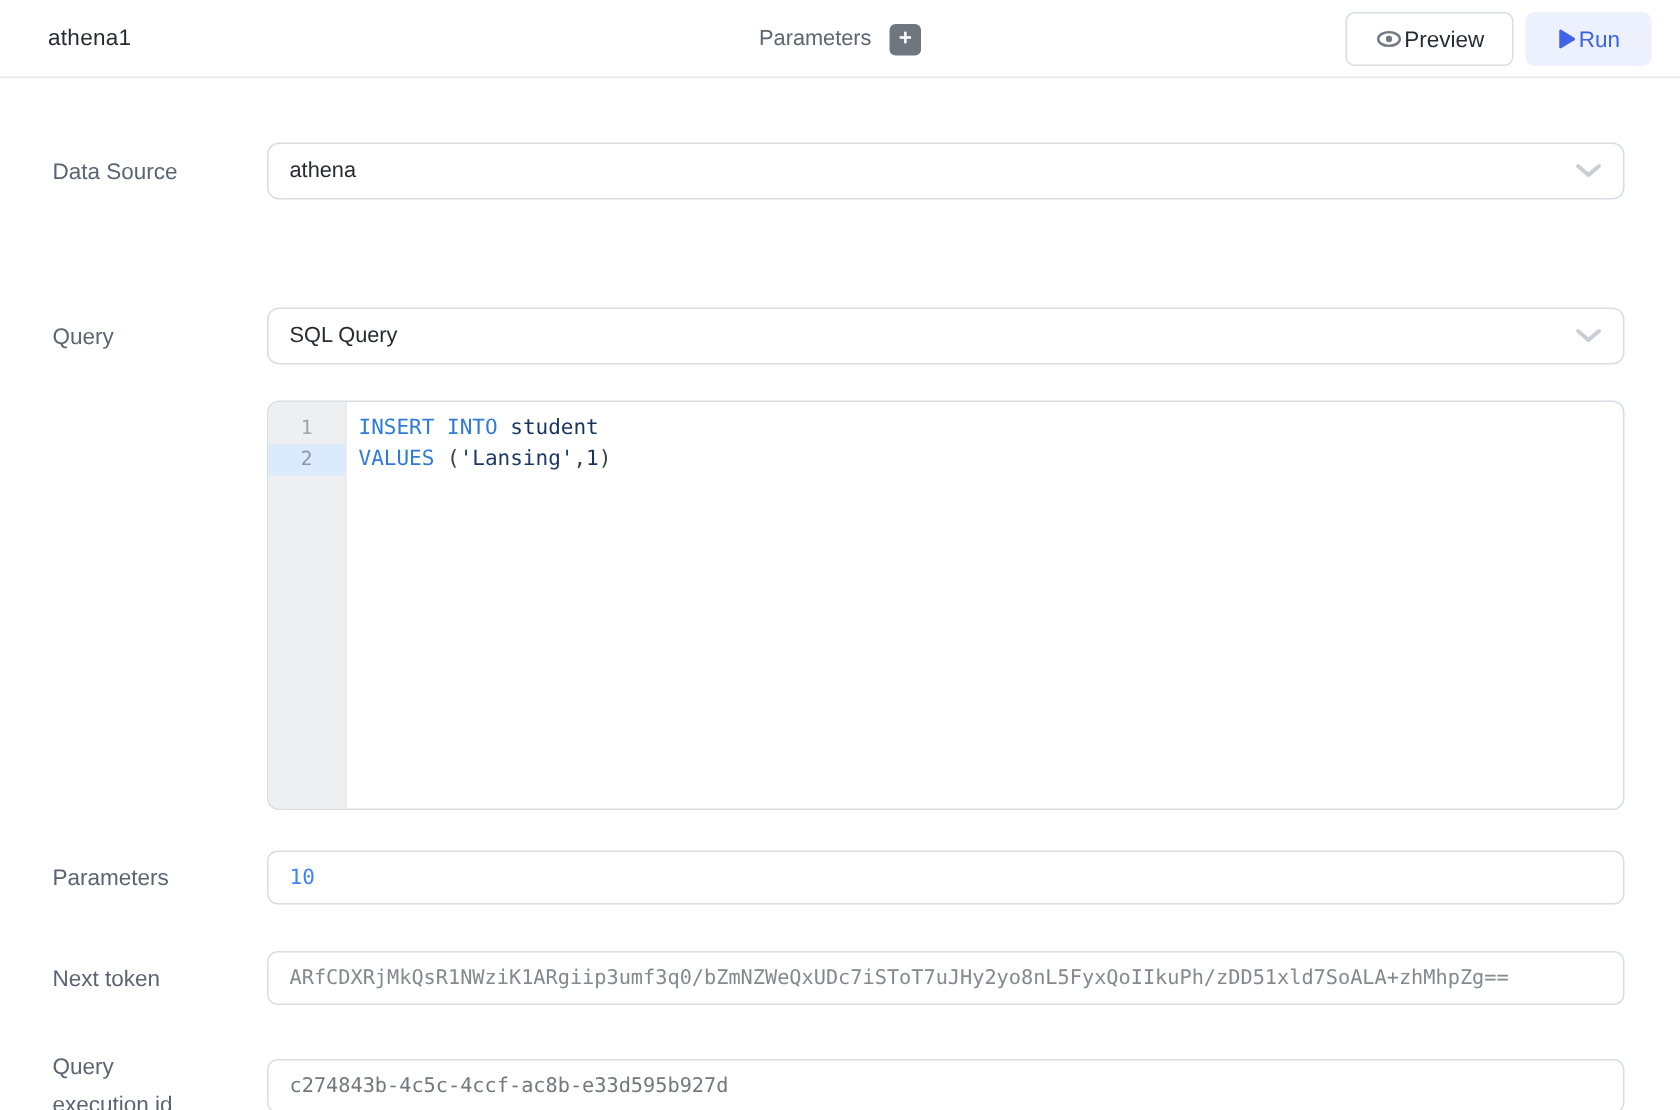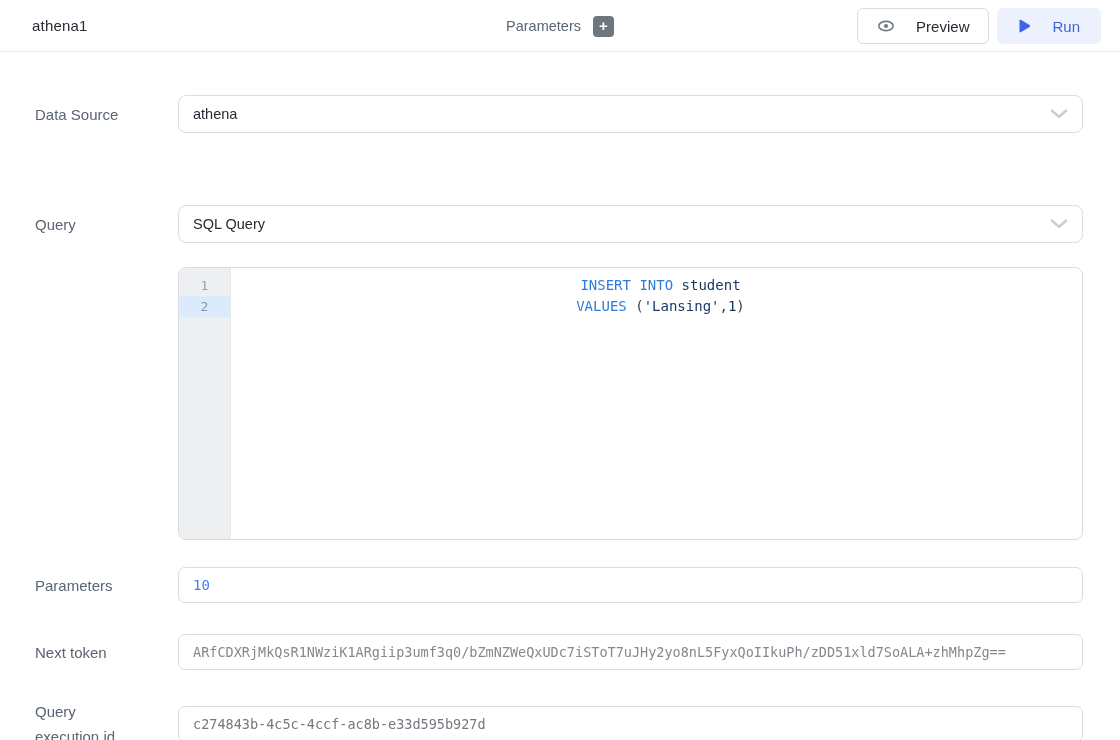--- a/index.html
+++ b/index.html
@@ -22,21 +22,21 @@
   .add-param-btn {
     width:21px; height:21px; border:none; border-radius:4px; background:#6f767e;
     color:#ffffff; font-size:15px; font-weight:700; line-height:19px; text-align:center;
     cursor:pointer; display:flex; align-items:center; justify-content:center; padding-bottom:1px;
   }
   .header-actions {
     position:absolute; right:19px; top:8px; display:flex; gap:8px; align-items:center;
   }
   .btn {
     height:36px; border-radius:6px; font-size:15px; display:flex; align-items:center;
-    gap:21px; cursor:pointer; font-family:"Liberation Sans", sans-serif;
+    gap:1px; cursor:pointer; font-family:"Liberation Sans", sans-serif;
   }
   .btn-preview {
     background:#ffffff; border:1px solid #d9dde2; color:#262c35; padding:0 19px; font-weight:500;
   }
   .btn-run {
     background:#edf1fd; border:none; color:#3d63dd; padding:0 21px; font-weight:500;
   }
 
   
   .main { padding:43px 0 0 35px; }
@@ -70,21 +70,20 @@
   .gutter {
     flex:0 0 52px; background:#edeff1; border-right:1px solid #e6e8eb;
     padding-top:7px; font-family:"DejaVu Sans Mono", monospace; font-size:13px;
     color:#9ba3ad; text-align:center;
   }
   .gutter .ln { line-height:21px; }
   .gutter .ln.active { background:#dbeafd; color:#8796a8; }
   .codearea {
     flex:1; padding:7px 0 0 8px; font-family:"DejaVu Sans Mono", monospace;
     font-size:14px;
-    text-align:center;
   }
   .code-line { line-height:21px; white-space:pre; }
   .tok-keyword { color:#2e7cd6; }
   .tok-ident   { color:#17345f; }
   .tok-string  { color:#1c3a66; }
   .tok-number  { color:#17345f; }
   .tok-plain   { color:#3c4248; }
 
   
   .mono-input {

